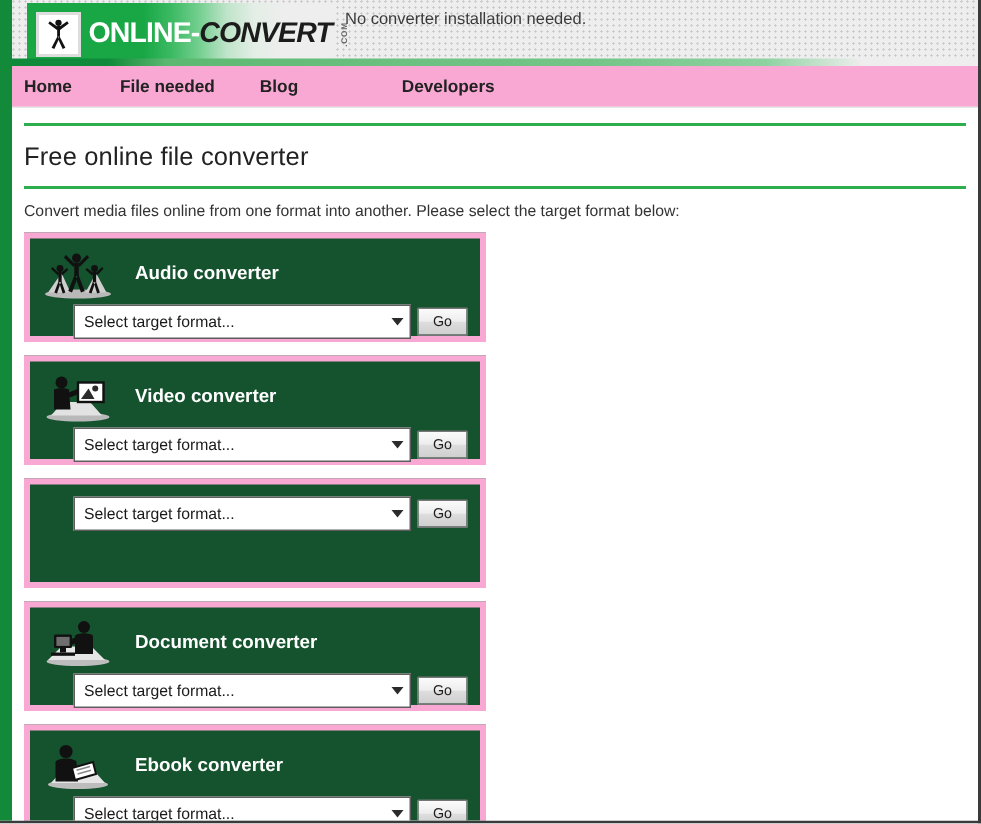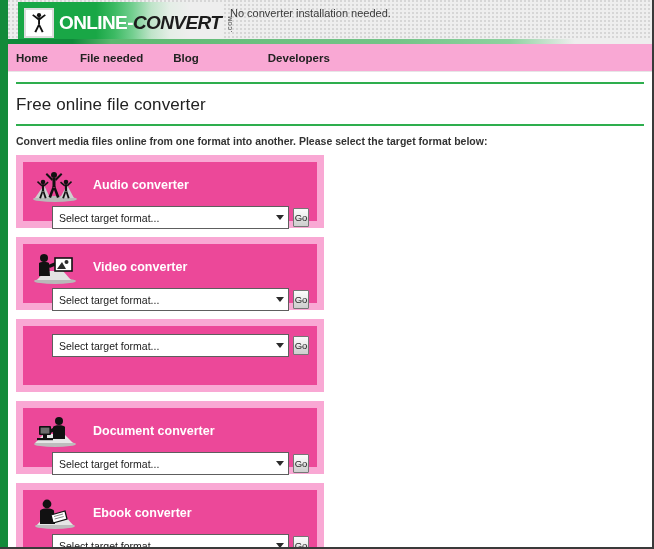--- a/index.html
+++ b/index.html
@@ -141,33 +141,32 @@
     letter-spacing: 0.1px;
   }
   .rule-bot {
     height: 2px;
     background: #2eae4e;
   }
   .intro {
     font-size: 10.5px;
     color: #333333;
     padding: 9px 0 8px 0;
-    font-weight: bold;
   }
   
   .grid {
     display: flex;
     flex-wrap: wrap;
     gap: 9px 14px;
   }
   .card {
     width: 308px;
     height: 73px;
-    background: #ec4899;
-    border: 7px solid #f9a8d4;
+    background: #14532d;
+    border: 4px solid #f9a8d4;
     position: relative;
     padding: 5px 8px 7px 8px;
   }
   .card-head {
     display: flex;
     align-items: center;
     height: 36px;
   }
   .card-icon {
     width: 48px; height: 36px;
@@ -207,21 +206,21 @@
   }
   .caret {
     width: 0; height: 0;
     border-left: 4px solid transparent;
     border-right: 4px solid transparent;
     border-top: 5px solid #2b2b2b;
     flex: none;
     margin-left: 6px;
   }
   .go-btn {
-    width: 16px; height: 19px;
+    width: 34px; height: 19px;
     margin-left: 4px;
     background: linear-gradient(to bottom, #fbfbfb 0%, #ededed 48%, #dddddd 52%, #cfcfcf 100%);
     border: 1px solid #767676;
     border-radius: 1px;
     font-size: 9.5px;
     color: #1f1f1f;
     display: flex;
     align-items: center;
     justify-content: center;
     cursor: pointer;

